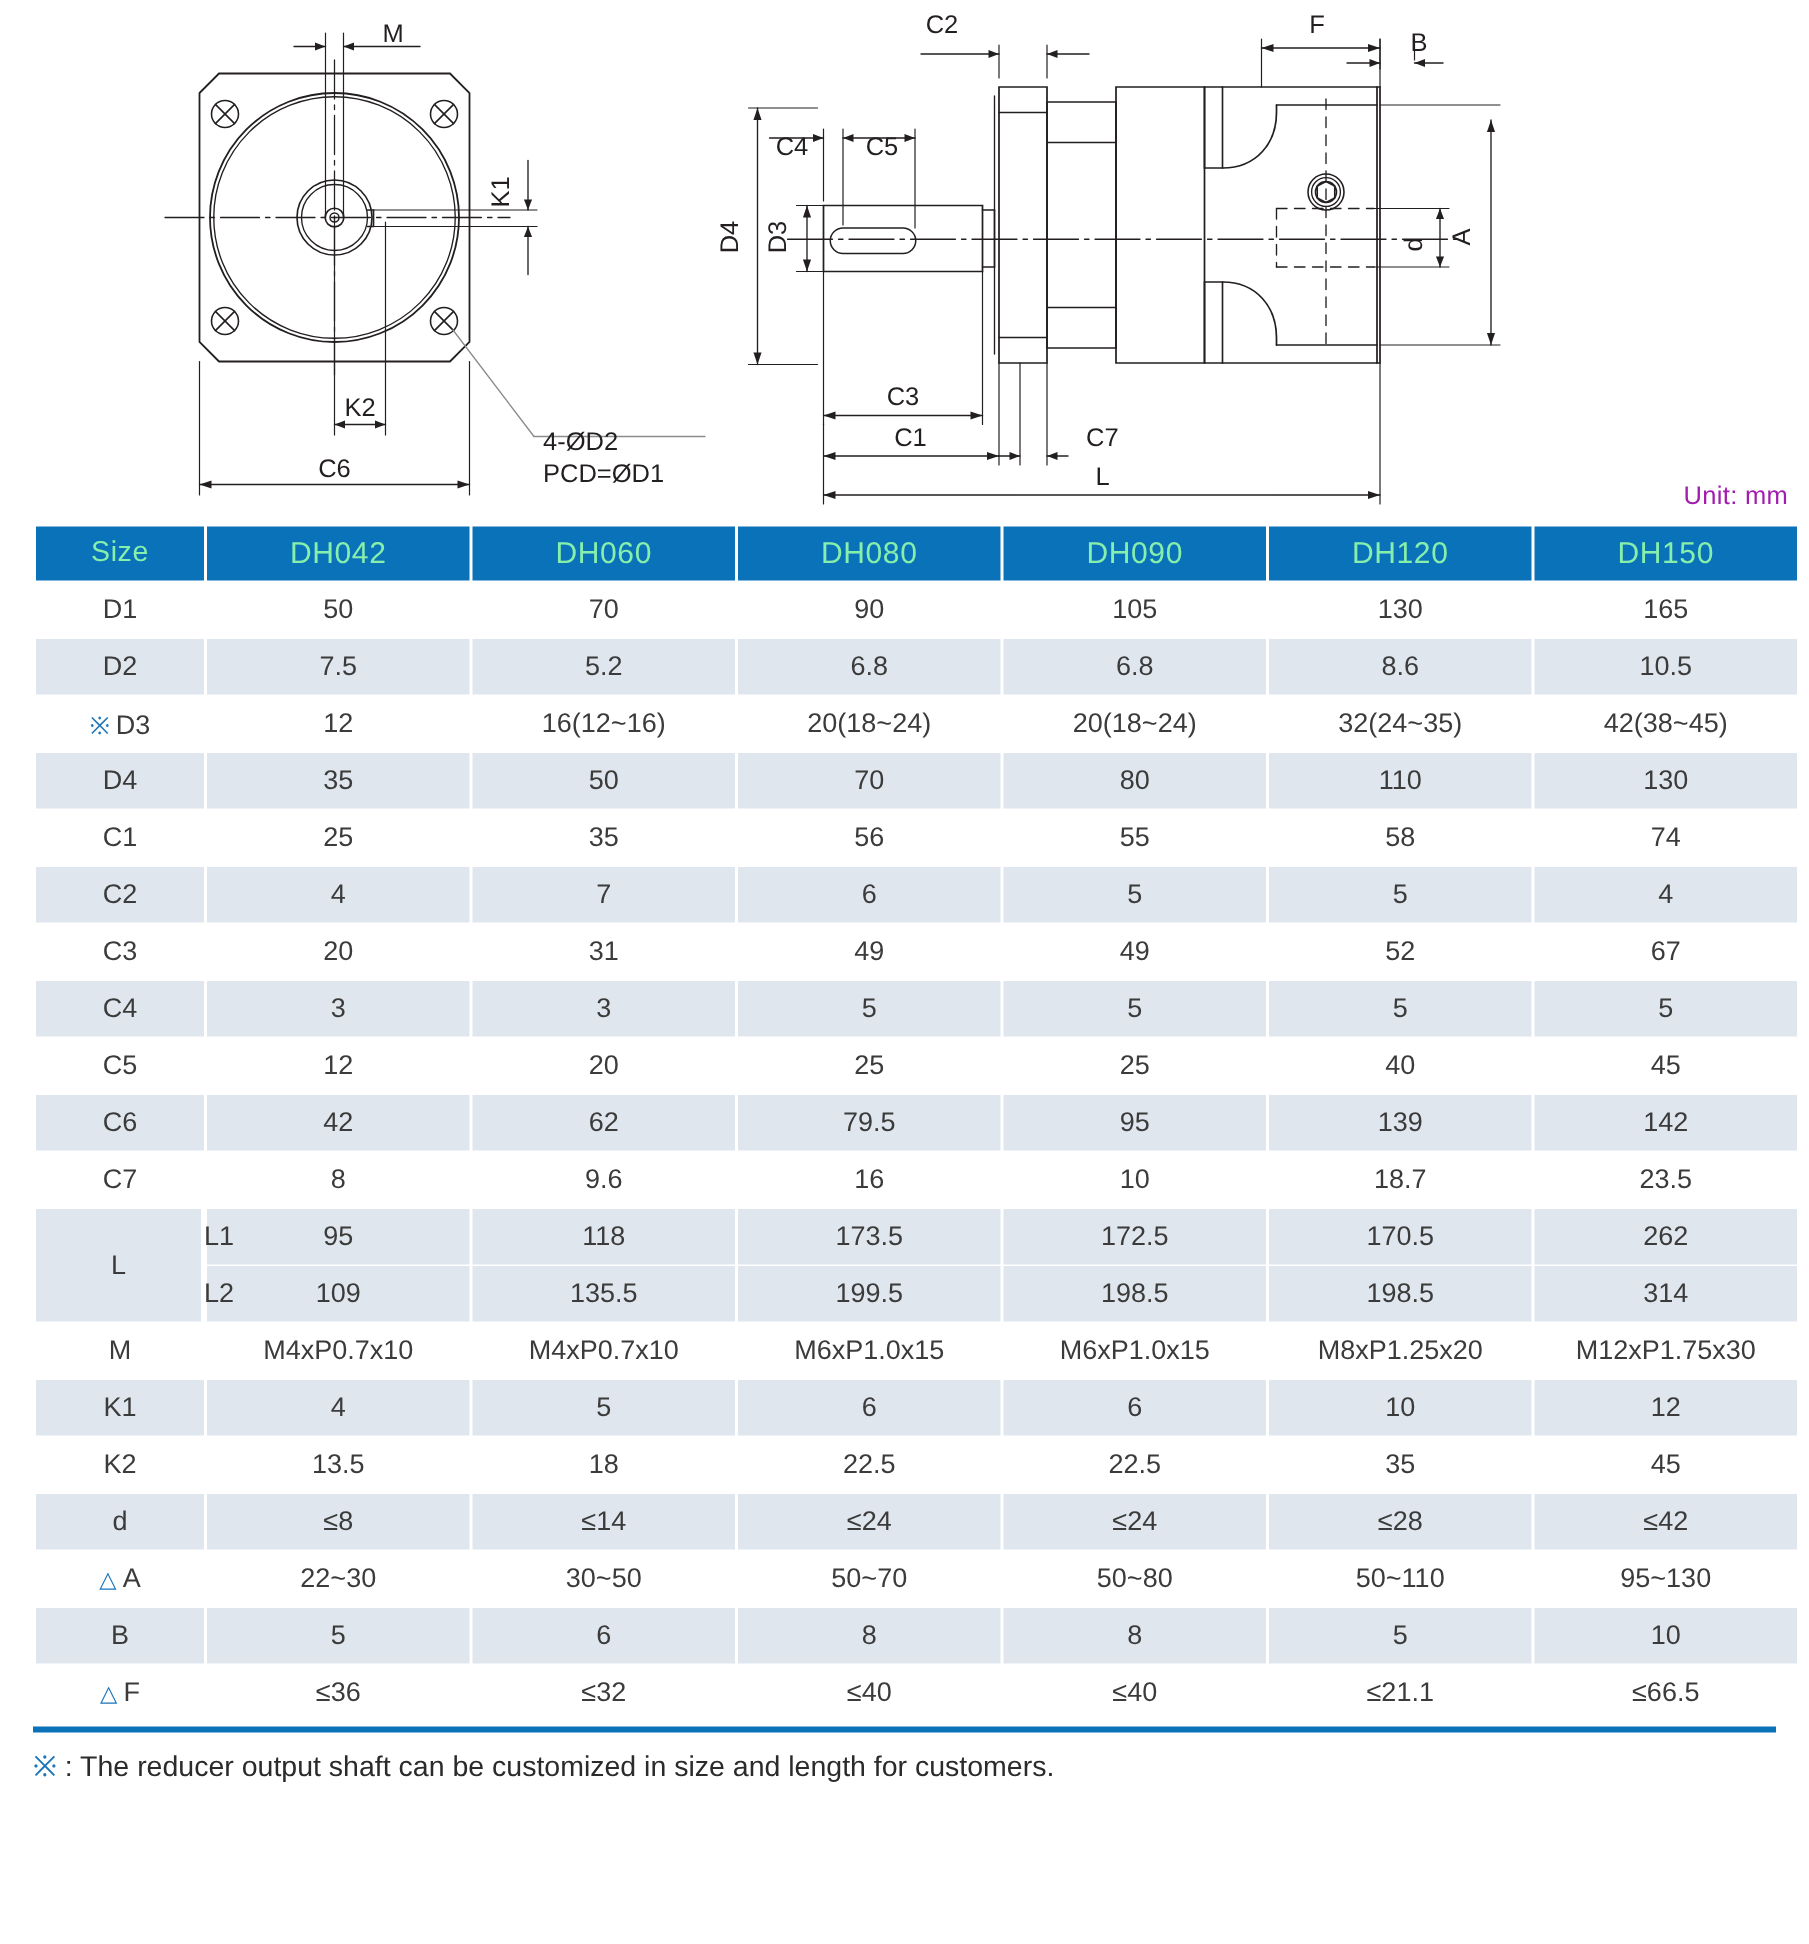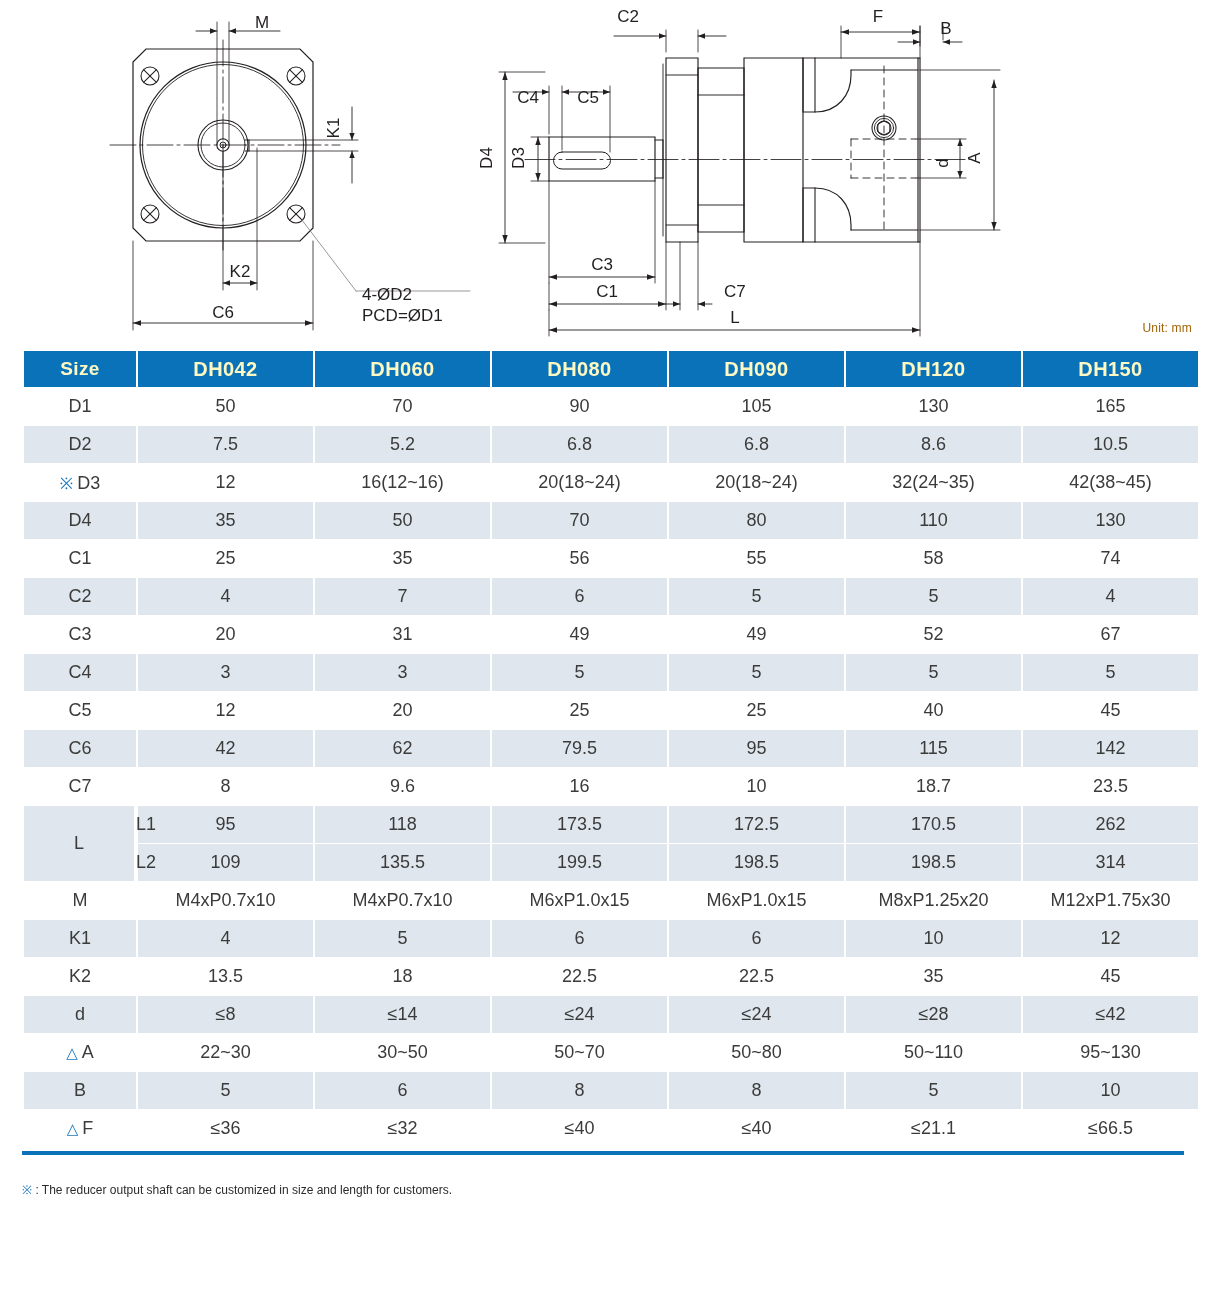--- a/index.html
+++ b/index.html
@@ -17,22 +17,22 @@
     position: relative;
     width: 1206px;
     height: 350px;
   }
   #drawings svg { display: block; }
 
   .unit-label {
     position: absolute;
     right: 14px;
     top: 321px;
-    font-size: 12px;
-    color: #a16207;
+    font-size: 17px;
+    color: #a21caf;
     letter-spacing: .2px;
   }
 
   
   #spec-table-wrap {
     position: relative;
     margin: 0 auto;
     width: 1162px;
   }
   table.spec {
@@ -50,22 +50,22 @@
     height: 37px;
     text-align: center;
     vertical-align: middle;
     font-size: 18px;
     font-weight: normal;
     color: #3b3b3b;
     white-space: nowrap;
   }
   table.spec thead th {
     background: #0a72b9;
-    color: #fef9c3;
-    font-weight: bold;
+    color: #86efac;
+    font-weight: normal;
     font-size: 20px;
     letter-spacing: .4px;
     height: 36px;
   }
   table.spec thead th.size-head { font-size: 19px; }
 
   tr.shaded td { background: #dfe6ed; }
   tr.plain  td { background: #ffffff; }
 
   td.lbl {
@@ -94,22 +94,22 @@
   .table-bottom-rule {
     height: 4px;
     background: #0a72b9;
     width: 1162px;
     margin: 3px auto 0 auto;
   }
 
   
   #footnotes {
     width: 1162px;
-    margin: 26px auto 0 auto;
-    font-size: 12px;
+    margin: 9px auto 0 auto;
+    font-size: 19px;
     line-height: 1.62;
     color: #2b2b2b;
   }
   #footnotes .fn { white-space: nowrap; }
   #footnotes .sym { color: #1b75bb; }
 
   
   text { font-family: "Liberation Sans", sans-serif; fill: #231f20; }
   .dimtxt { font-size: 17px; }
   .leadtxt { font-size: 17px; }
@@ -446,21 +446,21 @@
           <td>25</td>
           <td>40</td>
           <td>45</td>
         </tr>
         <tr class="shaded">
           <td class="lbl" colspan="2"><span>C6</span></td>
           <td>42</td>
           <td>62</td>
           <td>79.5</td>
           <td>95</td>
-          <td>115</td>
+          <td>139</td>
           <td>142</td>
         </tr>
         <tr class="plain">
           <td class="lbl" colspan="2"><span>C7</span></td>
           <td>8</td>
           <td>9.6</td>
           <td>16</td>
           <td>10</td>
           <td>18.7</td>
           <td>23.5</td>

